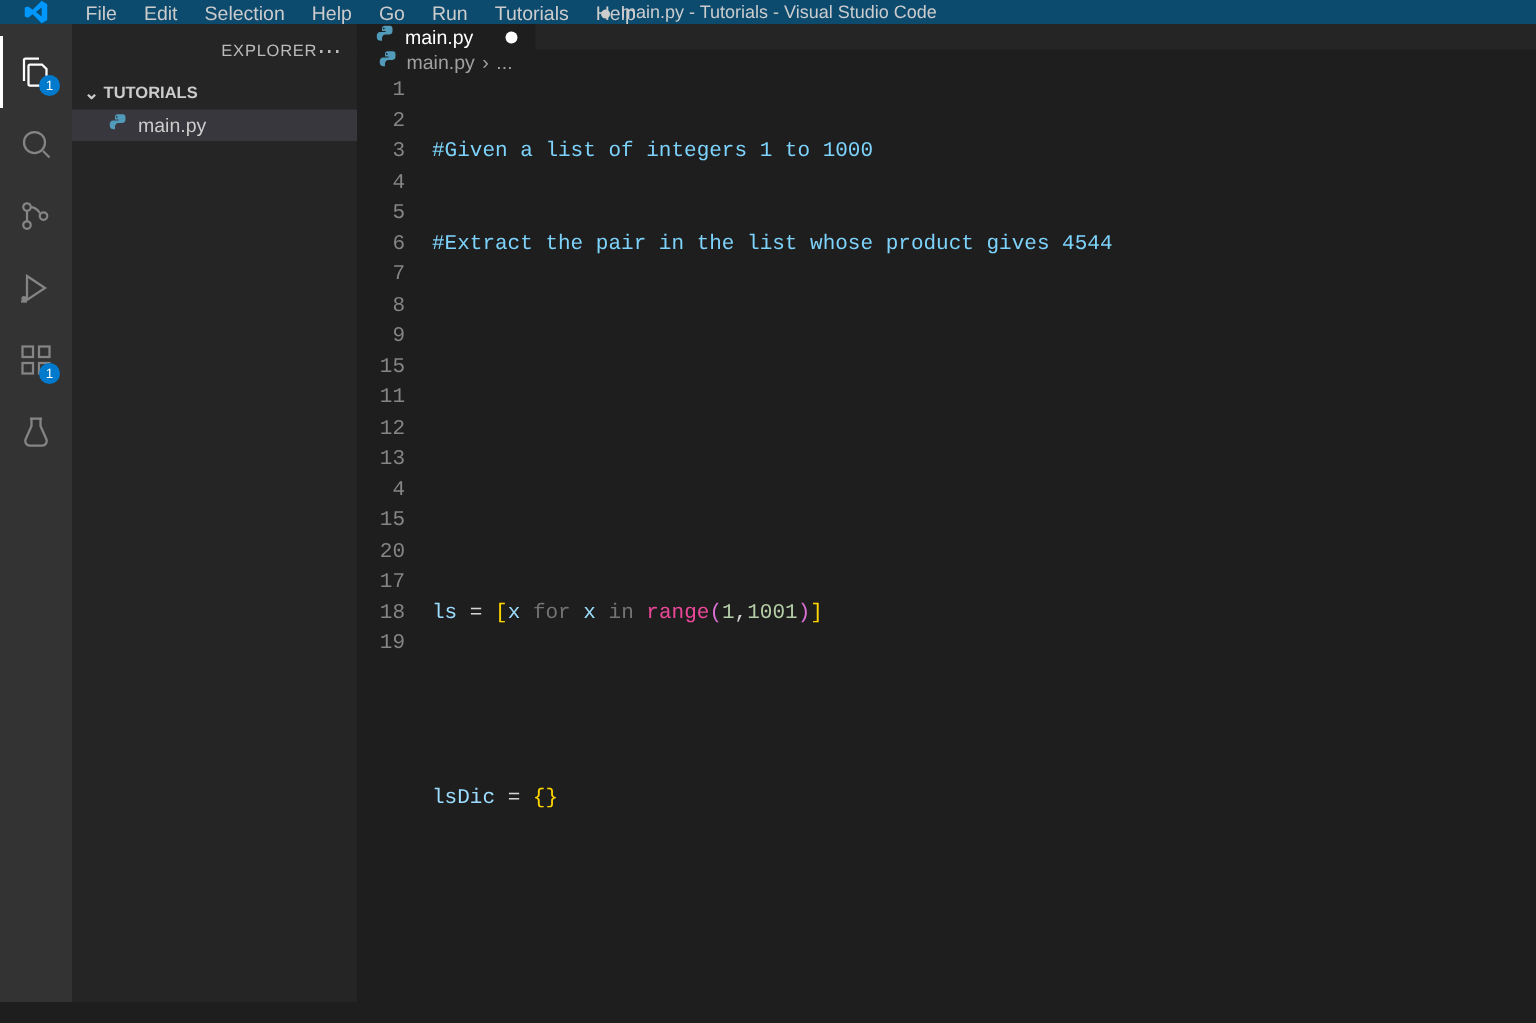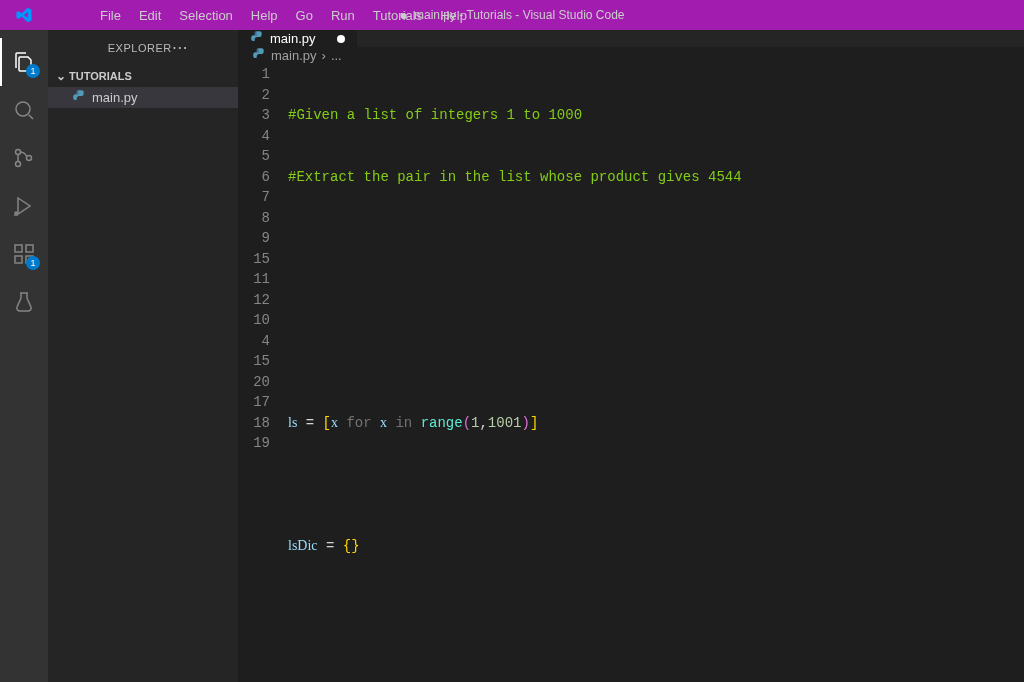--- a/index.html
+++ b/index.html
@@ -6,26 +6,25 @@
     body {
       width: 1024px;
       height: 682px;
       background: #1e1e1e;
       font-family: -apple-system, BlinkMacSystemFont, "Segoe UI", sans-serif;
       color: #cccccc;
       overflow: hidden;
       position: relative;
     }
     .title-bar {
-      height: 30px;
-      background: #a21caf;
+      height: 16px;
+      background: #0c4a6e;
       display: flex;
       align-items: center;
       position: relative;
-      gap: 43px;
     }
     .logo-wrap {
       width: 48px;
       display: flex;
       justify-content: center;
       align-items: center;
     }
     .menu-bar {
       display: flex;
       gap: 0;
@@ -92,21 +91,21 @@
     .sidebar {
       width: 190px;
       background: #252526;
       display: flex;
       flex-direction: column;
     }
     .sb-header {
       height: 35px;
       display: flex;
       align-items: center;
-      justify-content: center;
+      justify-content: flex-end;
       padding: 0 10px 0 20px;
       font-size: 11px;
       letter-spacing: 0.5px;
       color: #bbbbbb;
     }
     .more-dots { font-size: 16px; cursor: pointer; }
     .sb-section-title {
       padding: 4px 8px;
       font-size: 11px;
       font-weight: 700;
@@ -181,24 +180,24 @@
       padding-right: 18px;
       user-select: none;
     }
     .gutter div { height: 20.5px; }
     .code {
       flex: 1;
       color: #d4d4d4;
       white-space: pre;
     }
     .code-line { height: 20.5px; position: relative; }
-    .c-comment { color: #84cc16; }
+    .c-comment { color: #7dd3fc; }
     .c-keyword { color: #737373; }
-    .c-var { color: #9cdcfe; font-family: Liberation Serif, serif; }
-    .c-func { color: #5eead4; font-family: Liberation Mono, monospace; }
+    .c-var { color: #9cdcfe; }
+    .c-func { color: #ec4899; font-family: Liberation Mono, monospace; }
     .c-num { color: #b5cea8; }
     .c-op { color: #d4d4d4; }
     .c-punc { color: #d4d4d4; }
     .c-bracket-y { color: #ffd700; }
     .c-bracket-p { color: #da70d6; }
   </style>
 </head>
 <body>
 
 <div class="title-bar">
@@ -319,21 +318,21 @@
           <div>3</div>
         <div>4</div>
           <div>5</div>
           <div>6</div>
         <div>7</div>
           <div>8</div>
           <div>9</div>
         <div>15</div>
           <div>11</div>
           <div>12</div>
-        <div>10</div>
+        <div>13</div>
           <div>4</div>
           <div>15</div>
         <div>20</div>
           <div>17</div>
           <div>18</div>
         <div>19</div>
       </div>
       <div class="code">
         <div class="code-line"><span class="c-comment">#Given a list of integers 1 to 1000</span></div>
         <div class="code-line"><span class="c-comment">#Extract the pair in the list whose product gives 4544</span></div>

